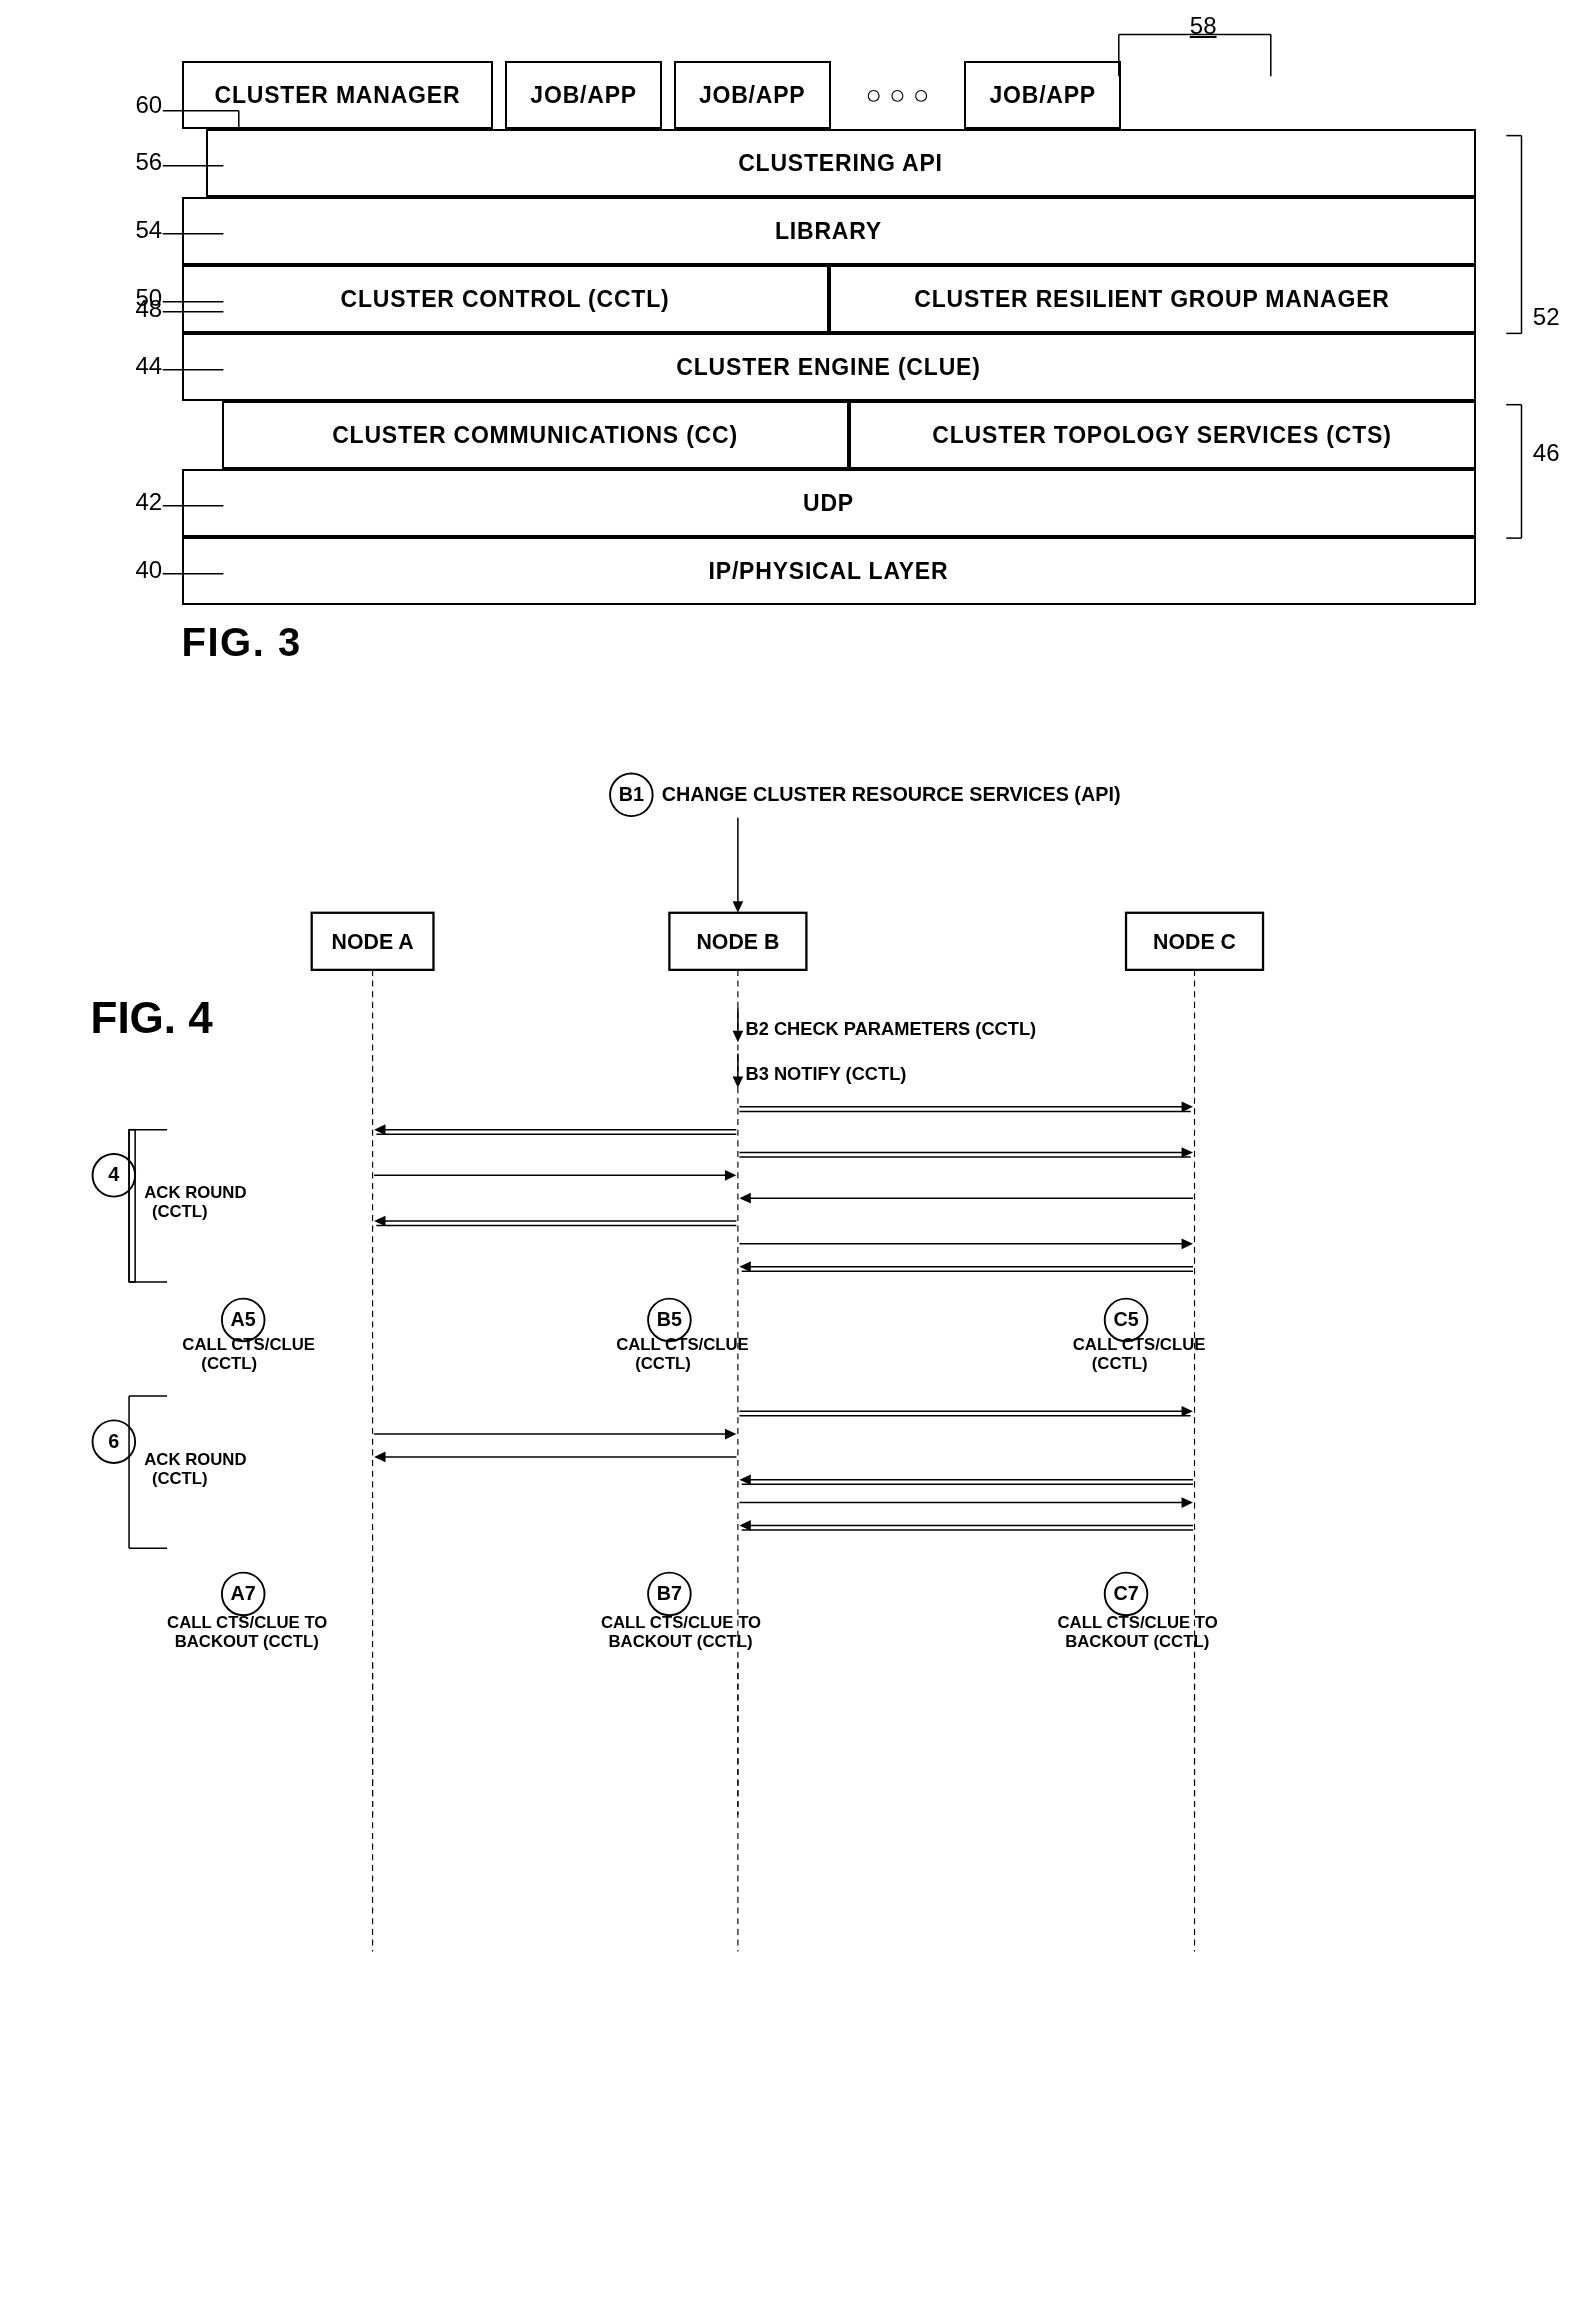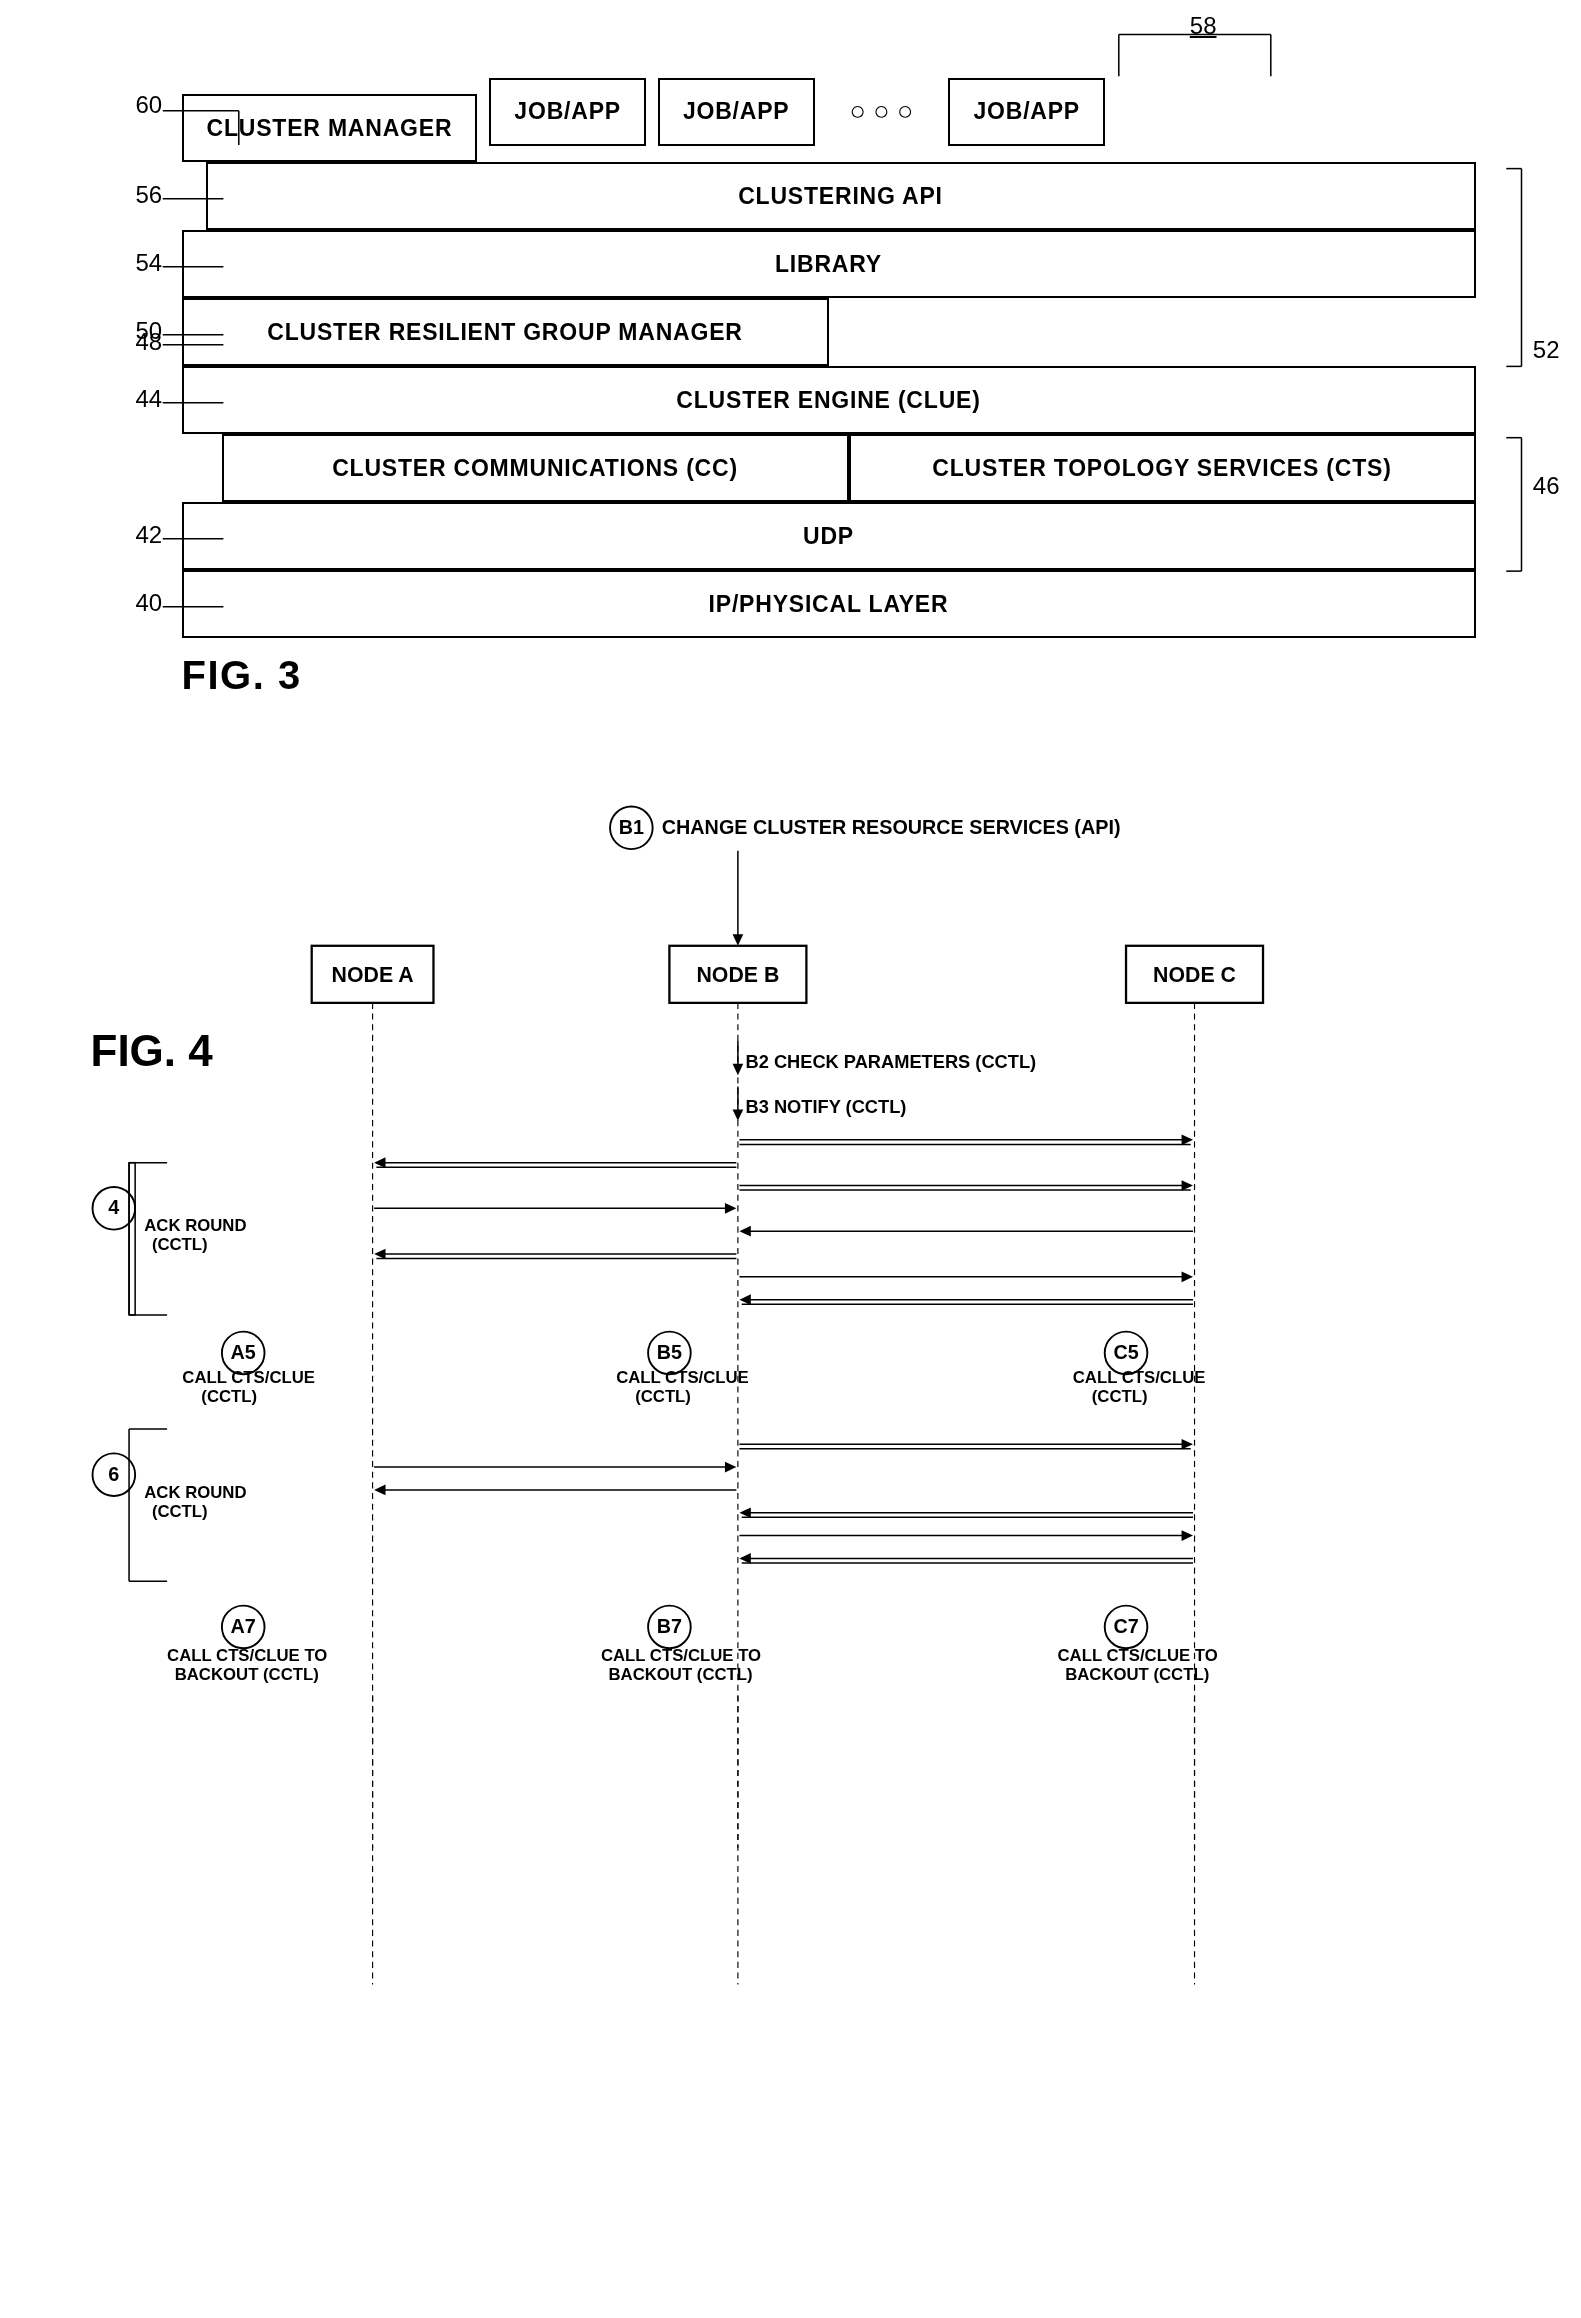--- a/index.html
+++ b/index.html
@@ -75,21 +75,21 @@
 
     <svg style="position:absolute; right:190px; top:-38px; width:228px; height:61px;" viewBox="0 0 300 80" width="228" height="61">
       <line x1="150" y1="15" x2="80" y2="15" stroke="#000" stroke-width="2"></line>
       <line x1="80" y1="15" x2="80" y2="70" stroke="#000" stroke-width="2"></line>
       <line x1="150" y1="15" x2="280" y2="15" stroke="#000" stroke-width="2"></line>
       <line x1="280" y1="15" x2="280" y2="70" stroke="#000" stroke-width="2"></line>
     </svg>
     <span style="position:absolute; right:259px; top:-49px; font-size:24px;text-decoration:underline;">58</span>
 
     <div style="display:flex; gap:12px; align-items:center; margin-bottom:0; padding-left:0;">
-      <div class="layer-box" style="padding: 0 23px; height:68px; min-width:228px;margin-top:33px;">
+      <div class="layer-box" style="padding: 0 31px; height:68px; min-width:228px;">
         <span>CLUSTER MANAGER</span>
       </div>
       <div class="layer-box" style="padding: 0 23px; height:68px; min-width:137px;">
         <span>JOB/APP</span>
       </div>
       <div class="layer-box" style="padding: 0 23px; height:68px; min-width:137px;">
         <span>JOB/APP</span>
       </div>
       <div style="padding: 0 23px; height:68px; min-width:91px; display:flex; align-items:center; justify-content:center; font-size:27px; font-weight:bold;">
         <span>○ ○ ○</span>
@@ -127,20 +127,23 @@
     </svg>
 
     <svg style="position:absolute; right:-76px; top:-137px; width:61px; height:213px;" viewBox="0 0 80 280" width="61" height="213">
       <line x1="20" y1="10" x2="40" y2="10" stroke="#000" stroke-width="2"></line>
       <line x1="40" y1="10" x2="40" y2="270" stroke="#000" stroke-width="2"></line>
       <line x1="40" y1="270" x2="20" y2="270" stroke="#000" stroke-width="2"></line>
     </svg>
     <span style="position:absolute; right:-84px; top:38px; font-size:24px;">52</span>
 
     <div style="display:flex;">
+      <div class="layer-box layer-half-left">
+        <span>CLUSTER CONTROL (CCTL)</span>
+      </div>
       <div class="layer-box layer-half-right">
         <span>CLUSTER RESILIENT GROUP MANAGER</span>
       </div>
     </div>
   </div>
 
   <div style="position:relative; height:0;">
     <span style="position:absolute; left:-46px; top:-38px; font-size:24px;">48</span>
     <svg style="position:absolute; left:-42px; top:-29px; width:91px; height:23px;" viewBox="0 0 120 30" width="91" height="23">
       <line x1="30" y1="10" x2="110" y2="10" stroke="#000" stroke-width="2"></line>

